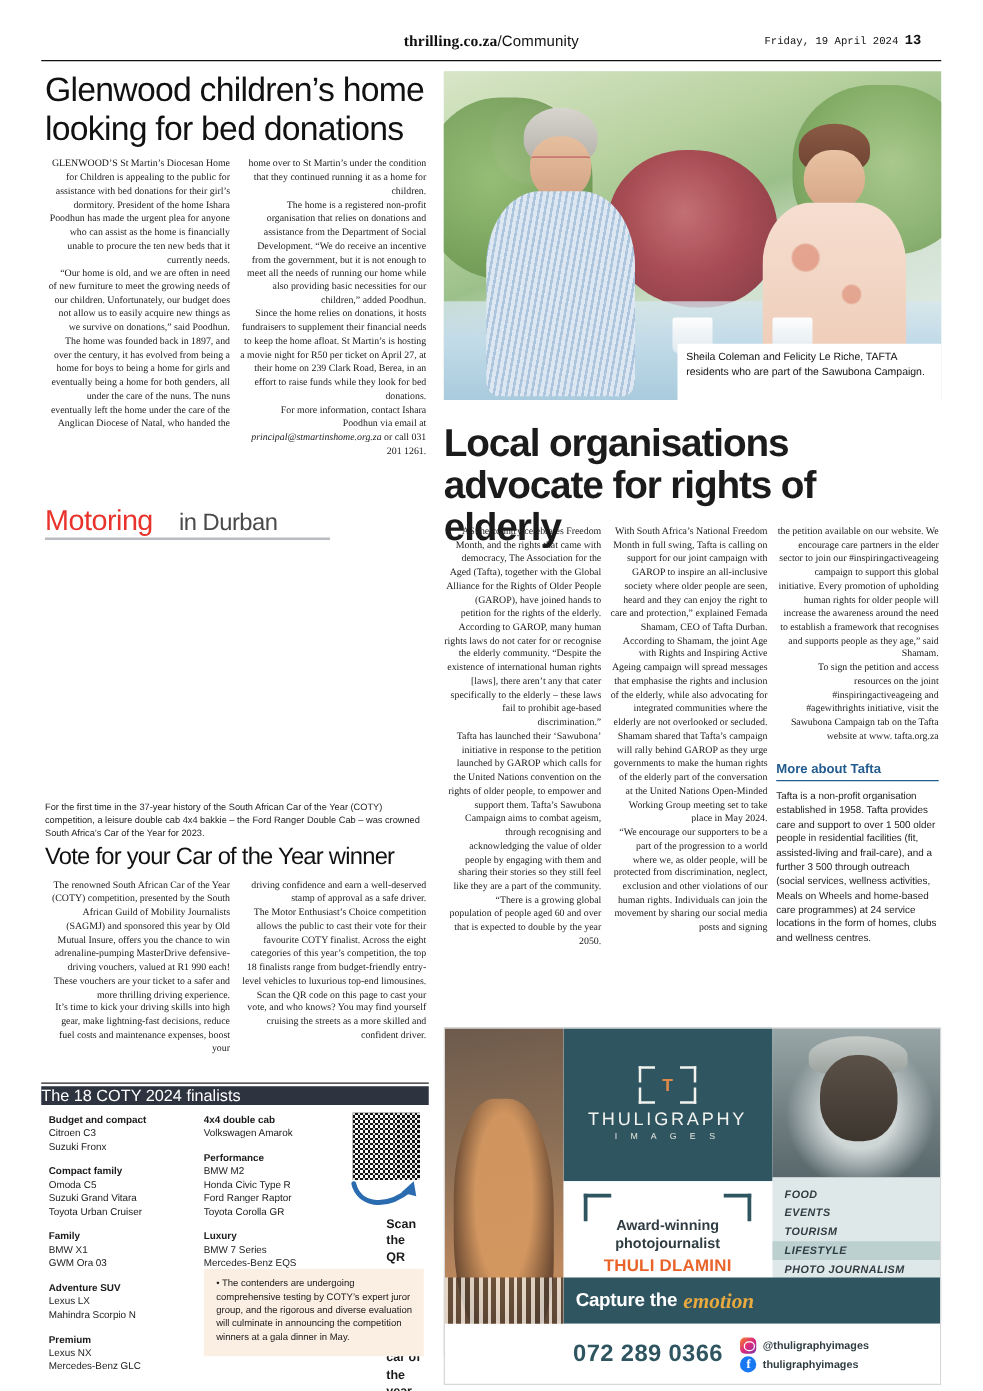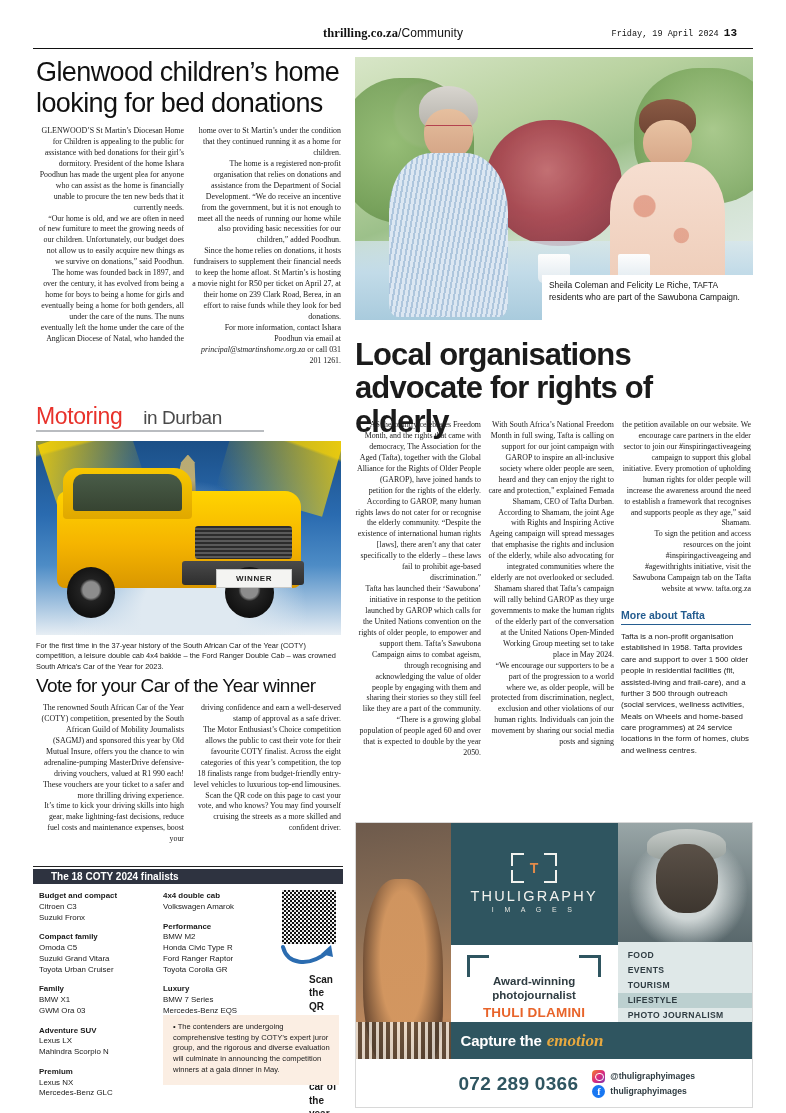--- a/index.html
+++ b/index.html
@@ -282,22 +282,22 @@
   
   .finalists {
     position: absolute; left: 33px; top: 866px; width: 310px; height: 242px;
     border-top: 1px solid #222;
   }
   .fin-bar {
     position: absolute; left: 0; top: 2px; width: 310px; height: 15px;
     background: #2e3340;
     color: #fff;
     font-family: "Liberation Sans", sans-serif;
-    font-weight: bold; font-size: 10px;
-    display: flex; align-items: center; padding-left: 18px;
+    font-weight: normal; font-size: 13px;
+    display: flex; align-items: center; padding-left: 0;
   }
   .fin-col {
     position: absolute; top: 24px;
     font-family: "Liberation Sans", sans-serif;
     font-size: 7.9px; line-height: 1.36; color: #1a1a1a;
   }
   .fin-col.left { left: 6px; width: 128px; }
   .fin-col.mid { left: 130px; width: 115px; }
   .fin-group { margin-bottom: 9px; }
   .fin-group .cat { font-weight: bold; display: block; }
@@ -396,21 +396,21 @@
   }
   .ad-name {
     font-family: "Liberation Sans", sans-serif; font-weight: bold;
     font-size: 13.5px; color: #e8642a; margin-top: 3px; letter-spacing: .2px;
   }
   .ad-line2 {
     font-family: "Liberation Sans", sans-serif; font-weight: bold;
     font-size: 10.5px; line-height: 1.2; color: #2f3c42; margin-top: 4px;
   }
   .ad-right {
-    position: absolute; left: 66%; top: 0; width: 34%; height: 100%;
+    position: absolute; left: 66%; top: 0; width: 34%; height: 100%; font-style: italic;
   }
   .ad-portrait {
     position: absolute; left: 0; top: 0; width: 100%; height: 42%;
     background:
       radial-gradient(ellipse at 52% 58%, #cfd6d6 0 28%, transparent 60%),
       linear-gradient(180deg, #9aa7a8 0%, #6f7d80 60%, #59686c 100%);
   }
   .ad-portrait .head {
     position: absolute; left: 28%; top: 18%; width: 46%; height: 58%;
     border-radius: 46% 46% 44% 44%;
@@ -555,34 +555,20 @@
     </div>
     <div class="subhead">More about Tafta</div>
     <div class="sans-body">Tafta is a non-profit organisation established in 1958. Tafta provides care and support to over 1 500 older people in residential facilities (fit, assisted-living and frail-care), and a further 3 500 through outreach (social services, wellness activities, Meals on Wheels and home-based care programmes) at 24 service locations in the form of homes, clubs and wellness centres.</div>
   </div>
 
   <div class="motoring-title">
     <span class="m1">Motoring</span><span class="m2"> in Durban</span>
   </div>
   <div class="motoring-rule"></div>
 
-  <div class="photo2">
-    <div class="stage"></div>
-    <div class="beam1"></div>
-    <div class="beam2"></div>
-    <div class="trophies"></div>
-    <div class="bakkie-body"></div>
-    <div class="cab"></div>
-    <div class="glass"></div>
-    <div class="grille"></div>
-    <div class="bumper"></div>
-    <div class="wheel1"></div>
-    <div class="wheel2"></div>
-    <div class="winner-plate">WINNER</div>
-  </div>
   <div class="photo2-cap">For the first time in the 37-year history of the South African Car of the Year (COTY) competition, a leisure double cab 4x4 bakkie – the Ford Ranger Double Cab – was crowned South Africa’s Car of the Year for 2023.</div>
 
   <div class="vote-head">
     <h1 class="head-serif" style="font-size:19px;">Vote for your Car of the Year winner</h1>
   </div>
   <div class="vote-c1 body-col">
     <p class="first">The renowned South African Car of the Year (COTY) competition, presented by the South African Guild of Mobility Journalists (SAGMJ) and sponsored this year by Old Mutual Insure, offers you the chance to win adrenaline-pumping MasterDrive defensive-driving vouchers, valued at R1 990 each! These vouchers are your ticket to a safer and more thrilling driving experience.</p>
     <p>It’s time to kick your driving skills into high gear, make lightning-fast decisions, reduce fuel costs and maintenance expenses, boost your</p>
   </div>
   <div class="vote-c2 body-col">

